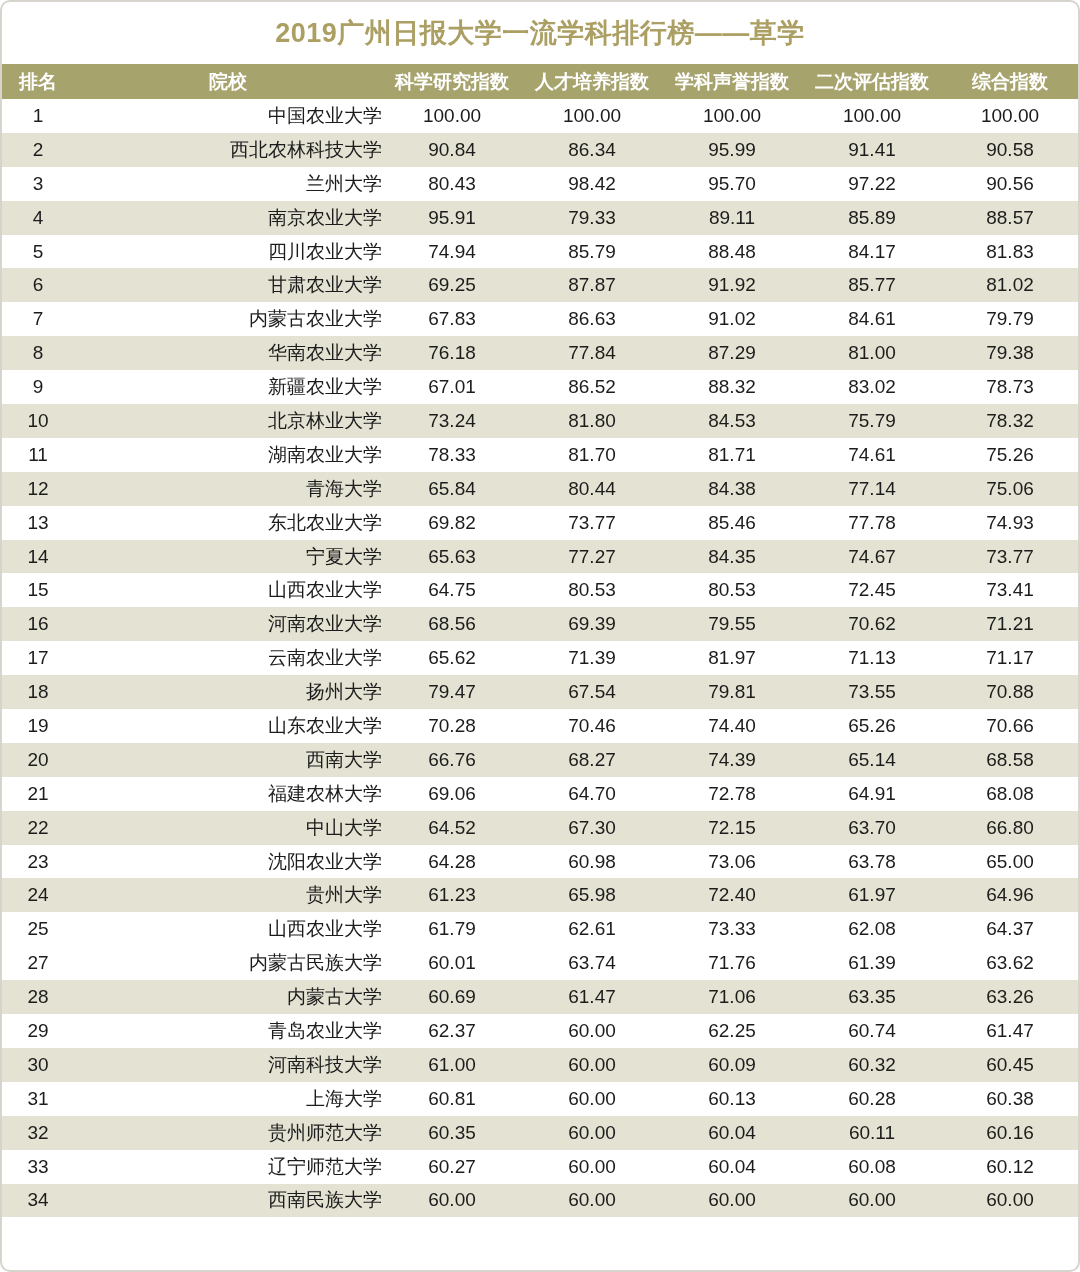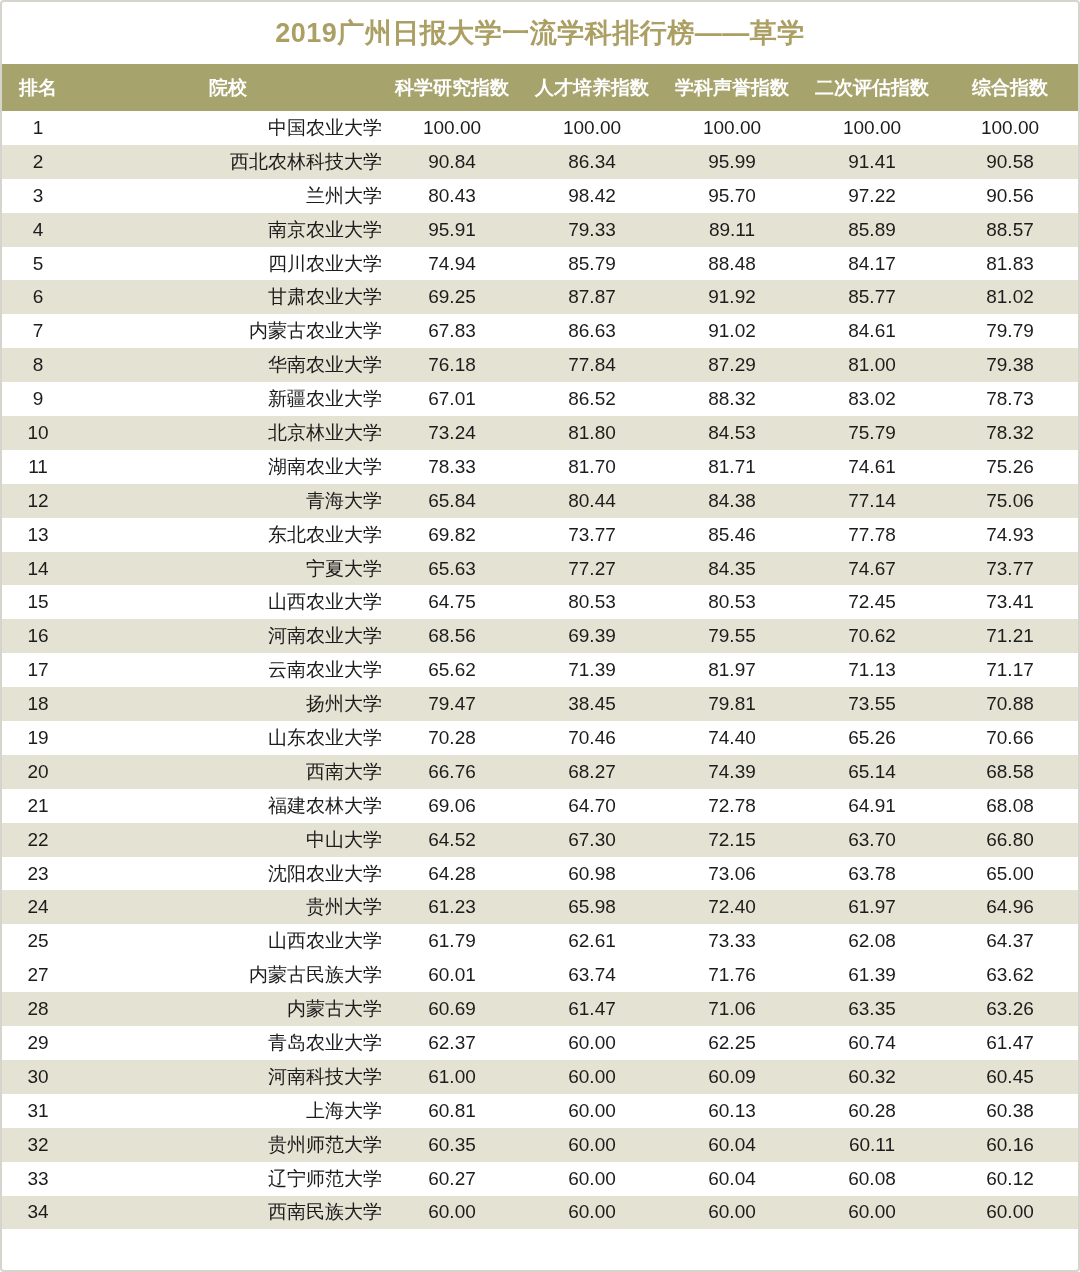--- a/index.html
+++ b/index.html
@@ -6,21 +6,21 @@
     margin: 0;
     padding: 0;
     background: #ffffff;
   }
   .page {
     width: 1080px;
     height: 1272px;
     box-sizing: border-box;
     background: #ffffff;
     border: 2px solid var(--border, #d6d4cd);
-    border-radius: 4px;
+    border-radius: 10px;
     overflow: hidden;
     font-family: "Liberation Sans", "DejaVu Sans", sans-serif;
   }
   .title-bar {
     height: 62px;
     display: flex;
     align-items: center;
     justify-content: center;
     font-size: 27px;
     font-weight: 700;
@@ -30,21 +30,21 @@
   table.ranking-table {
     width: 100%;
     border-collapse: collapse;
     table-layout: fixed;
   }
   table.ranking-table thead th {
     background: var(--header-bg, #a7a36d);
     color: var(--header-text, #ffffff);
     font-size: 19px;
     font-weight: 700;
-    height: 47px;
+    height: 35px;
     text-align: center;
     padding: 0;
     white-space: nowrap;
   }
   table.ranking-table tbody td {
     font-size: 19px;
     color: var(--row-text, #1c1c1c);
     height: 33.9px;
     text-align: center;
     padding: 0;
@@ -238,21 +238,21 @@
           <td class="col-num">65.62</td>
           <td class="col-num">71.39</td>
           <td class="col-num">81.97</td>
           <td class="col-num">71.13</td>
           <td class="col-num">71.17</td>
         </tr>
         <tr class="stripe">
           <td class="col-rank">18</td>
           <td class="col-name">扬州大学</td>
           <td class="col-num">79.47</td>
-          <td class="col-num">38.45</td>
+          <td class="col-num">67.54</td>
           <td class="col-num">79.81</td>
           <td class="col-num">73.55</td>
           <td class="col-num">70.88</td>
         </tr>
         <tr>
           <td class="col-rank">19</td>
           <td class="col-name">山东农业大学</td>
           <td class="col-num">70.28</td>
           <td class="col-num">70.46</td>
           <td class="col-num">74.40</td>

